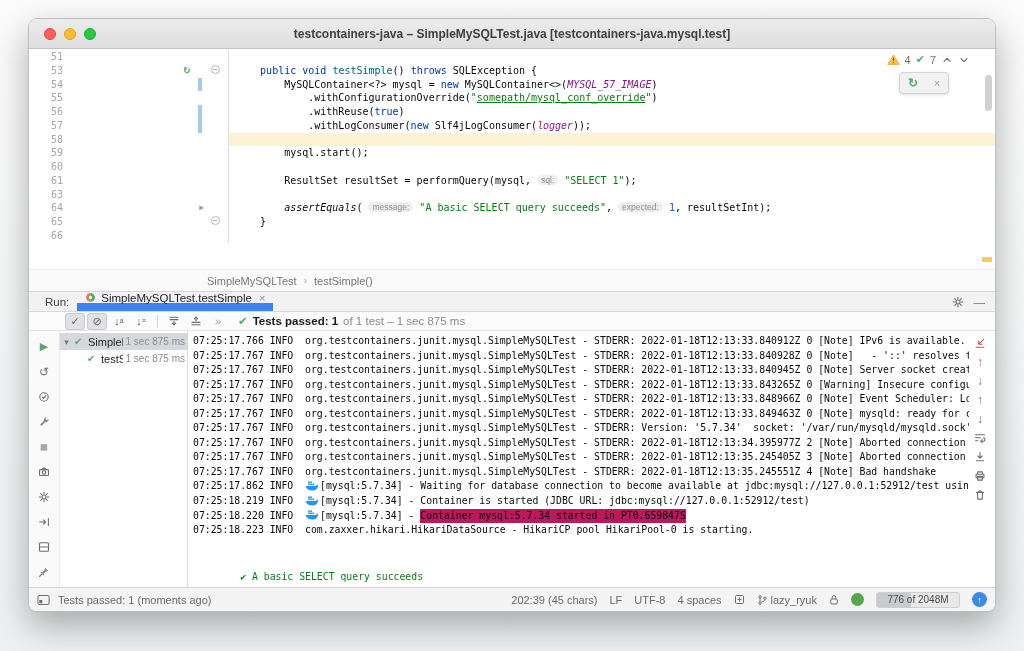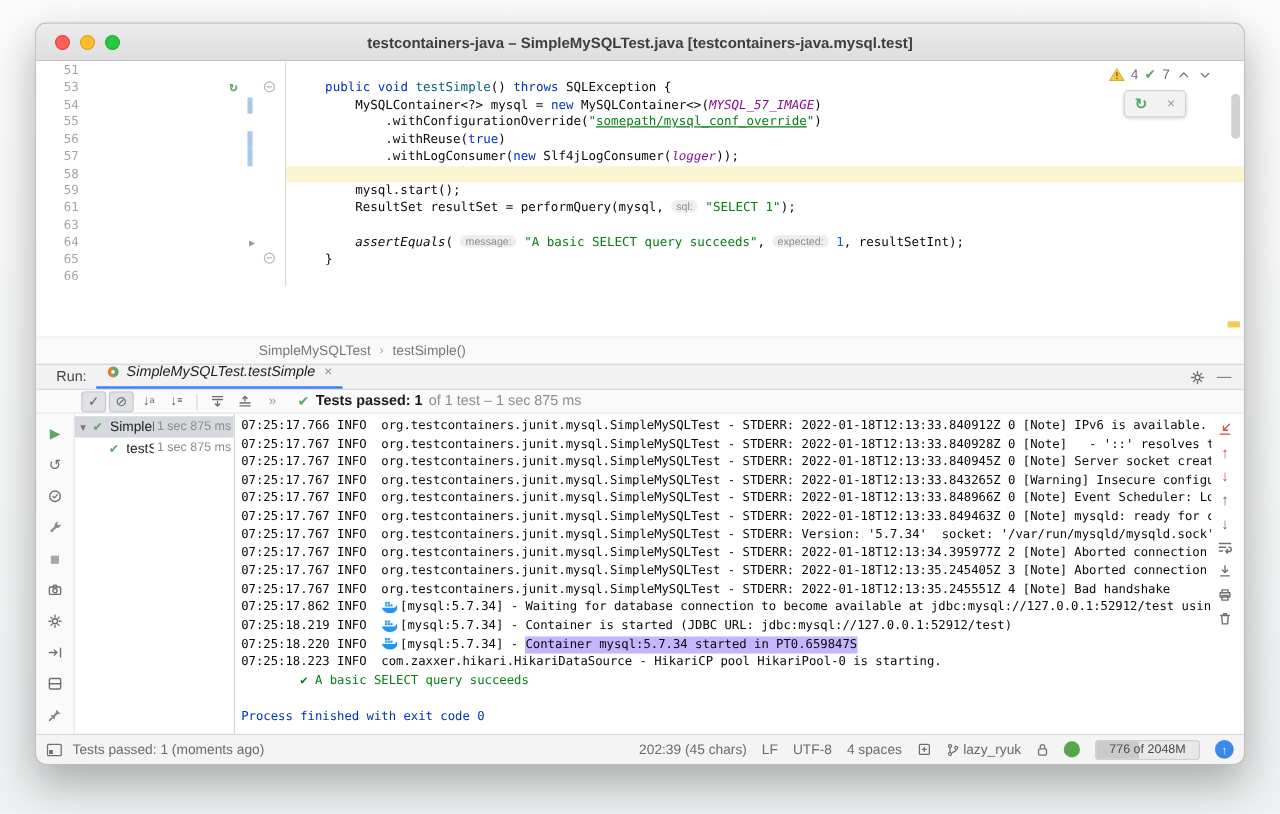--- a/index.html
+++ b/index.html
@@ -52,21 +52,21 @@
 
   
   .breadcrumbs { height:22px; flex:0 0 22px; background:#fafafa; border-top:1px solid #ececec;
     display:flex; align-items:center; padding-left:178px; gap:7px; font-size:11px; color:#777; }
   .bc-sep { color:#aaa; font-size:10px; }
 
   
   .run-header { height:21px; flex:0 0 21px; background:#f2f2f2; border-top:1px solid #d6d6d6;
     border-bottom:1px solid #dadada; display:flex; align-items:stretch; font-size:11.5px; color:#444; position:relative; }
   .run-label { display:flex; align-items:center; padding:0 8px 0 16px; }
-  .run-tab { display:flex; align-items:flex-start; gap:5px; padding:0 8px; border-bottom:2px solid #3b82f6; color:#222;font-style:italic; }
+  .run-tab { display:flex; align-items:center; gap:5px; padding:0 8px; border-bottom:8px solid #3b82f6; color:#222; }
   .tab-x { color:#909090; font-size:11px; margin-left:2px; }
   .run-header-right { position:absolute; right:10px; top:0; bottom:0; display:flex; align-items:center; gap:10px; color:#6e6e6e; }
 
   
   .run-toolbar { height:19px; flex:0 0 19px; background:#fbfbfb; border-bottom:1px solid #e6e6e6;
     display:flex; align-items:center; padding-left:36px; gap:2px; font-size:11.5px; }
   .tb-btn { width:20px; height:17px; display:flex; align-items:center; justify-content:center;
     color:#5f6368; font-size:11px; border-radius:3px; border:1px solid transparent; }
   .tb-btn.pressed { background:#dfe1e5; border-color:#c9cbce; }
   .tb-sep { width:1px; height:13px; background:#d9d9d9; margin:0 4px; }
@@ -86,22 +86,22 @@
   .tree-row.sel { background:#d5d8dc; }
   .tree-chev { color:#777; font-size:9px; width:9px; flex:0 0 9px; text-align:center; }
   .tree-chk { color:#59a869; font-size:10px; flex:0 0 11px; }
   .tree-name { color:#222; overflow:hidden; flex:0 1 auto; }
   .tree-dur { color:#8c8c8c; font-size:10px; flex:0 0 auto; }
 
   .console { flex:1; position:relative; overflow:hidden; padding:3px 26px 0 5px; background:#fff; }
   .con-line { height:14.55px; line-height:14.55px; font-family:"DejaVu Sans Mono", monospace; font-size:9.8px;
     color:#080808; white-space:pre; overflow:hidden; display:flex; align-items:center; }
   .con-line > span { white-space:pre; }
-  .con-line .sel { background:#c4b5fd; }
-  .con-line.green { color:#067d17; }
+  .con-line .sel { background:#be185d; }
+  .con-line.green { color:#067d17;margin-top:32px; }
   .con-line.system { color:#0033b3; }
   .whale-ic { display:inline-flex; width:15px; flex:0 0 15px; }
   .con-strip { position:absolute; top:2px; right:4px; display:flex; flex-direction:column; align-items:center; }
   .con-strip .strip-item { height:19px; }
   .red { color:#c75450 !important; }
 
   
   .statusbar { height:24px; flex:0 0 24px; background:#f4f4f4; border-top:1px solid #d4d4d4;
     display:flex; align-items:center; font-size:11px; color:#6a6a6a; padding:0 8px; }
   .sb-left { display:flex; align-items:center; gap:8px; }
@@ -177,20 +177,26 @@
           <div class="ed-gut">
             <span class="ed-num">58</span>
           </div>
           <div class="ed-code"></div>
         </div>
         <div class="ed-row">
           <div class="ed-gut">
             <span class="ed-num">59</span>
           </div>
           <div class="ed-code"><span>        mysql.start();</span></div>
+        </div>
+        <div class="ed-row">
+          <div class="ed-gut">
+            <span class="ed-num">60</span>
+          </div>
+          <div class="ed-code"></div>
         </div>
         <div class="ed-row">
           <div class="ed-gut">
             <span class="ed-num">61</span>
           </div>
           <div class="ed-code"><span>        ResultSet resultSet = performQuery(mysql, </span><span class="h">sql:</span><span> </span><span class="s">"SELECT 1"</span><span>);</span></div>
         </div>
         <div class="ed-row">
           <div class="ed-gut">
             <span class="ed-num">63</span>

